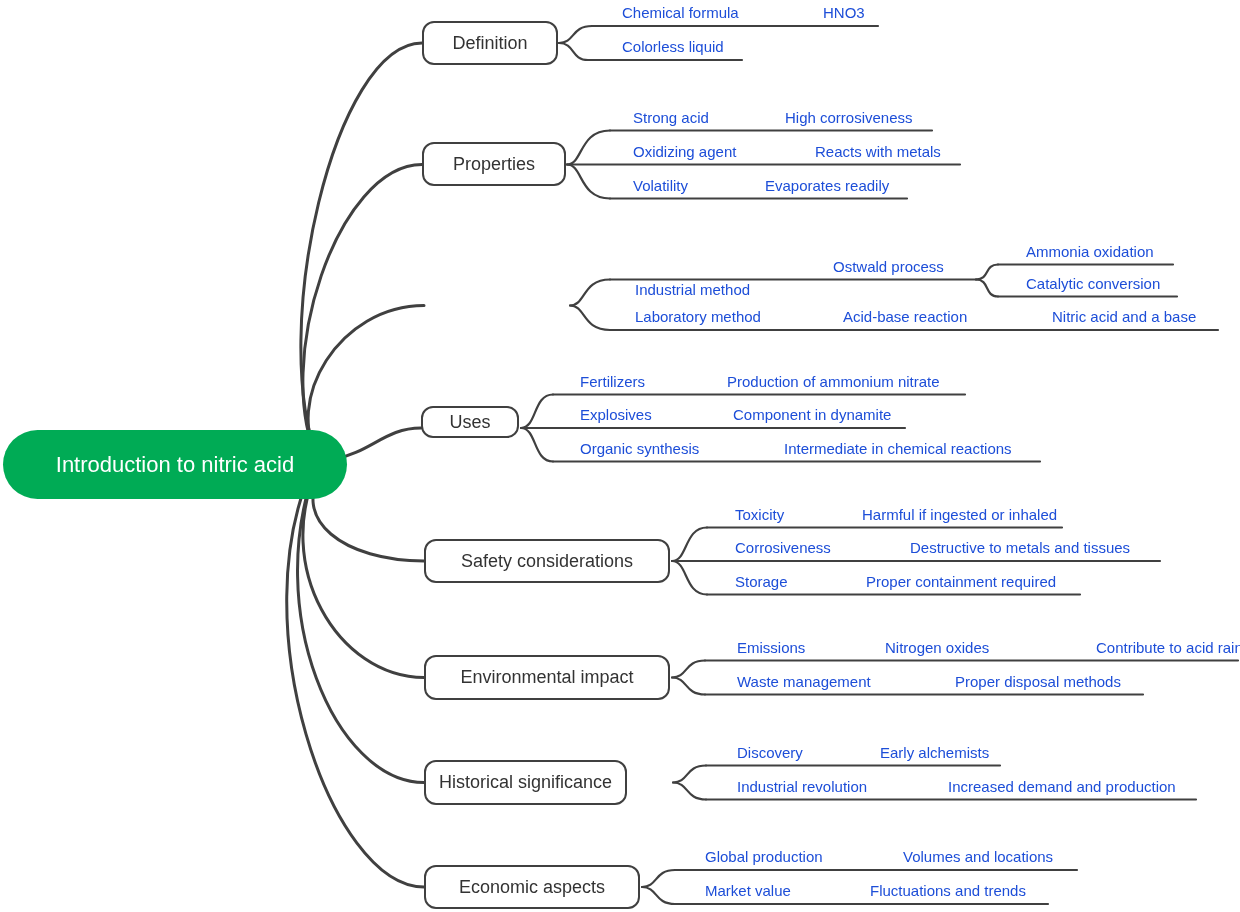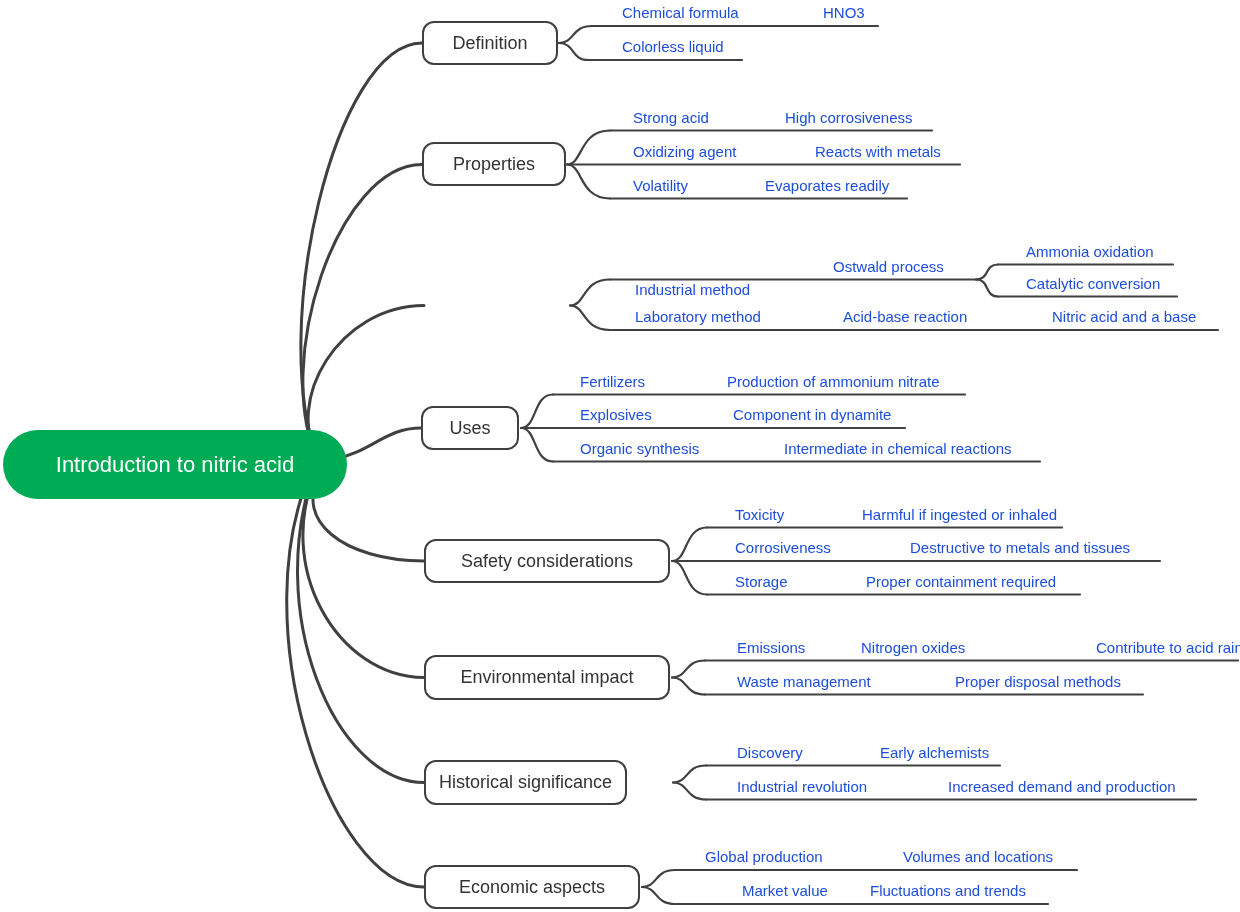--- a/index.html
+++ b/index.html
@@ -112,21 +112,21 @@
   <div class="root-pill">
     <span>Introduction to nitric acid</span>
   </div>
 
   <div class="topic" style="left:422px;top:21px;width:136px;height:44px;">
     <span>Definition</span>
   </div>
   <div class="topic" style="left:422px;top:142px;width:144px;height:44px;">
     <span>Properties</span>
   </div>
-  <div class="topic" style="left:421px;top:406px;width:98px;height:44px;">
+  <div class="topic" style="left:421px;top:406px;width:98px;height:32px;">
     <span>Uses</span>
   </div>
   <div class="topic" style="left:424px;top:655px;width:246px;height:45px;">
     <span>Environmental impact</span>
   </div>
   <div class="topic" style="left:424px;top:539px;width:246px;height:44px;">
     <span>Safety considerations</span>
   </div>
   <div class="topic" style="left:424px;top:760px;width:203px;height:45px;">
     <span>Historical significance</span>
@@ -162,28 +162,28 @@
   <span class="sub" style="left:784px;top:440px;">Intermediate in chemical reactions</span>
 
   <span class="sub" style="left:735px;top:506px;">Toxicity</span>
   <span class="sub" style="left:862px;top:506px;">Harmful if ingested or inhaled</span>
   <span class="sub" style="left:735px;top:539px;">Corrosiveness</span>
   <span class="sub" style="left:910px;top:539px;">Destructive to metals and tissues</span>
   <span class="sub" style="left:735px;top:573px;">Storage</span>
   <span class="sub" style="left:866px;top:573px;">Proper containment required</span>
 
   <span class="sub" style="left:737px;top:639px;">Emissions</span>
-  <span class="sub" style="left:861px;top:639px;">Nitrogen oxides</span>
+  <span class="sub" style="left:885px;top:639px;">Nitrogen oxides</span>
   <span class="sub" style="left:1068px;top:639px;margin-left:28px;">Contribute to acid rain</span>
   <span class="sub" style="left:737px;top:673px;">Waste management</span>
   <span class="sub" style="left:955px;top:673px;">Proper disposal methods</span>
 
   <span class="sub" style="left:737px;top:744px;">Discovery</span>
   <span class="sub" style="left:880px;top:744px;">Early alchemists</span>
   <span class="sub" style="left:737px;top:778px;">Industrial revolution</span>
   <span class="sub" style="left:948px;top:778px;">Increased demand and production</span>
 
   <span class="sub" style="left:705px;top:848px;">Global production</span>
   <span class="sub" style="left:903px;top:848px;">Volumes and locations</span>
-  <span class="sub" style="left:705px;top:882px;margin-left:37px;">Market value</span>
+  <span class="sub" style="left:705px;top:882px;">Market value</span>
   <span class="sub" style="left:870px;top:882px;">Fluctuations and trends</span>
 
 </div>
 
 </body></html>

